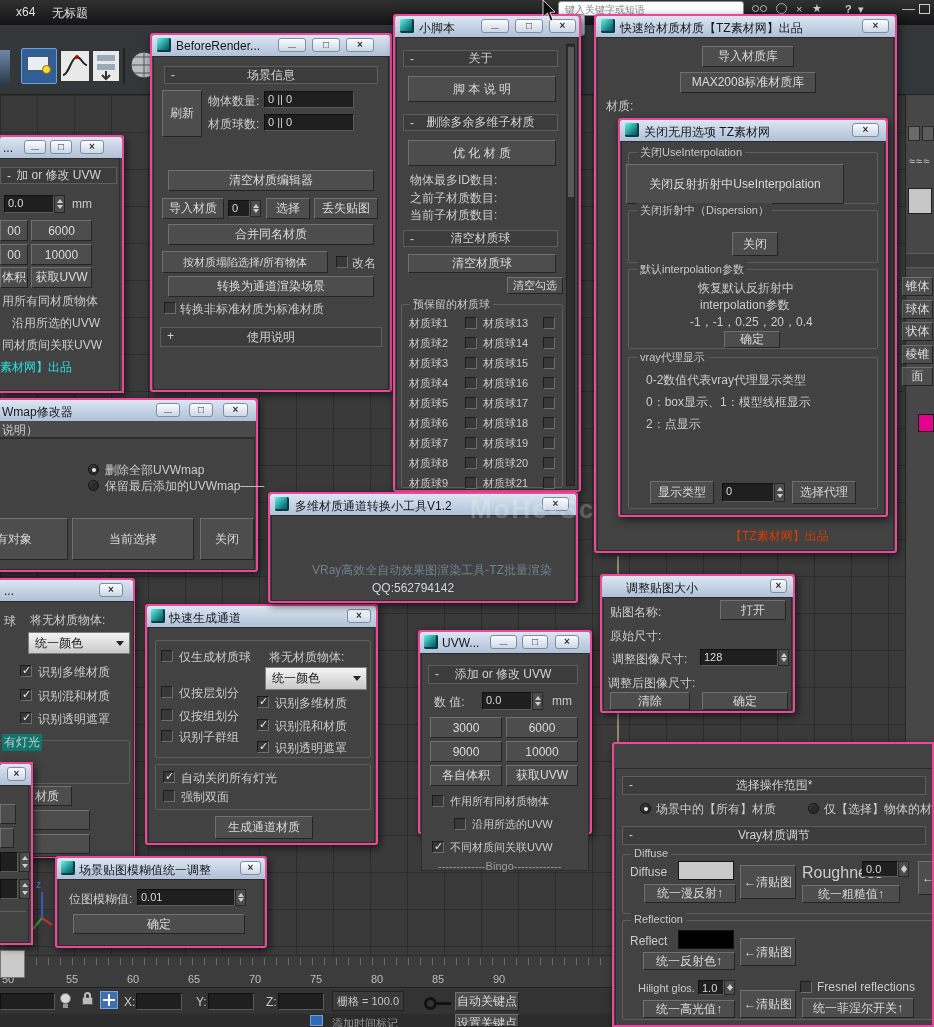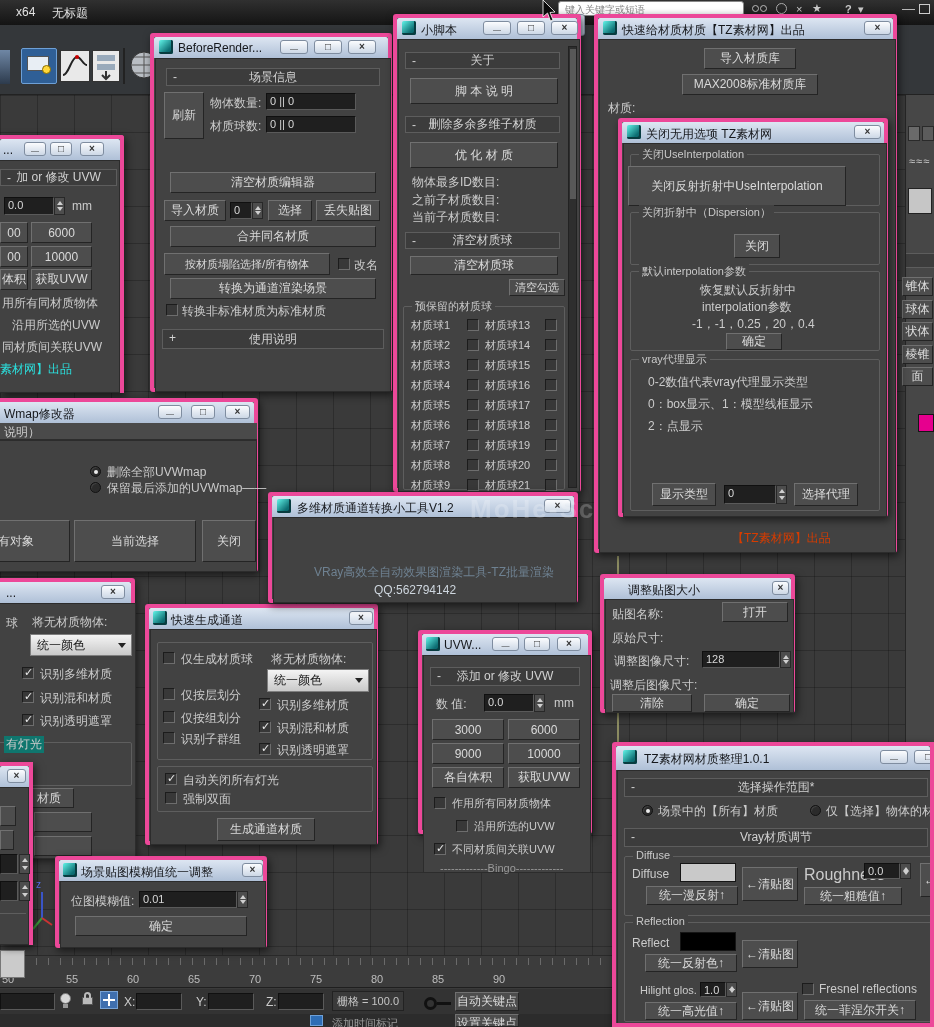--- a/index.html
+++ b/index.html
@@ -6,21 +6,21 @@
 html,body{background:#1a1a1a}
 #screen{position:relative;width:934px;height:1027px;overflow:hidden;background:#3a3a3a;
   font-family:"Liberation Sans","DejaVu Sans",sans-serif;color:#d6d6d6;font-size:12px}
 .abs{position:absolute}
 .appbar{position:absolute;left:0;top:0;width:934px;height:25px;background:linear-gradient(#303030,#141414);color:#ddd}
 .toolstrip{position:absolute;left:0;top:25px;width:934px;height:70px;background:#34373a;border-bottom:1px solid #222}
 .vp{position:absolute;left:0;top:95px;width:905px;height:860px;background:#3a3a3a;
   background-image:linear-gradient(rgba(0,0,0,.22) 1px,transparent 1px),linear-gradient(90deg,rgba(0,0,0,.22) 1px,transparent 1px);
   background-size:37px 37px}
 .panel{position:absolute;left:905px;top:95px;width:29px;height:895px;background:#474747;border-left:1px solid #262626}
-.win{position:absolute;background:#424242;border:4px solid #ec4899;border-radius:3px;box-shadow:2px 3px 8px rgba(0,0,0,.6)}
+.win{position:absolute;background:#424242;border:2px solid #ec4899;border-radius:3px;box-shadow:2px 3px 8px rgba(0,0,0,.6)}
 .tbar{position:absolute;left:0;top:0;right:0;height:21px;background:linear-gradient(#dde6f2,#afc0d7);border-radius:2px 2px 0 0;color:#16181c}
 .ttl{position:absolute;top:4px;font-size:12px;white-space:nowrap;color:#16181c}
 .logo{position:absolute;width:14px;height:14px;border-radius:2px;background:linear-gradient(135deg,#56e2d8 10%,#0d6d72 70%);box-shadow:inset -2px -2px 0 #083c40}
 .wb{position:absolute;height:14px;background:linear-gradient(#fbfcfe,#cdd8e6);border:1px solid #7f8da0;border-radius:3px;color:#333;text-align:center;line-height:11px;font-size:10px;overflow:hidden}
 .wb.mn::after{content:"—";font-size:8px;position:relative;top:1px}
 .wb.mx::after{content:"□";font-size:10px}
 .wb.cl::after{content:"×";font-weight:bold}
 .body{position:absolute;background:#424242;border:1px solid #2c2c2c}
 .btn{position:absolute;background:#4d4d4d;border:1px solid #242424;border-top-color:#707070;border-left-color:#707070;color:#dadada;text-align:center;overflow:hidden;white-space:nowrap;display:flex;align-items:center;justify-content:center;font-size:12px}
 .roll{position:absolute;background:#3c3c3c;border:1px solid #5d5d5d;color:#d2d2d2;text-align:center;overflow:hidden;white-space:nowrap;display:flex;align-items:center;justify-content:center;font-size:12px}
@@ -483,26 +483,20 @@
     <span class="lbl" style="left:8px;top:52px">原始尺寸:</span>
     <span class="lbl" style="left:10px;top:75px">调整图像尺寸:</span>
     <div class="fld" style="left:98px;top:73px;width:78px;height:17px">128</div>
     <div class="sp" style="left:176px;top:73px;height:17px"></div>
     <span class="lbl" style="left:6px;top:99px">调整后图像尺寸:</span>
     <div class="btn" style="left:8px;top:116px;width:80px;height:18px">清除</div>
     <div class="btn" style="left:100px;top:116px;width:86px;height:18px">确定</div>
   </div>
 
   <div class="win" style="left:612px;top:742px;width:322px;height:285px;overflow:hidden;border-radius:3px 0 0 0">
-    <div class="tbar" style="height:24px">
-      <div class="logo" style="left:7px;top:4px"></div>
-      <span class="ttl" style="left:28px;top:5px">TZ素材网材质整理1.0.1</span>
-      <div class="wb mn" style="left:264px;top:4px;width:28px"></div>
-      <div class="wb mx" style="left:298px;top:4px;width:28px"></div>
-    </div>
     <div class="body" style="left:1px;top:24px;width:318px;height:260px"></div>
     <div class="roll" style="left:8px;top:32px;width:304px;height:19px">选择操作范围*</div>
     <div class="rad on" style="left:26px;top:59px"></div>
     <span class="lbl" style="left:42px;top:57px">场景中的【所有】材质</span>
     <div class="rad" style="left:194px;top:59px"></div>
     <span class="lbl" style="left:210px;top:57px">仅【选择】物体的材质</span>
     <div class="roll" style="left:8px;top:82px;width:304px;height:19px">Vray材质调节</div>
     <div class="grp" style="left:8px;top:110px;width:352px;height:60px">
       <span class="glbl">Diffuse</span>
     </div>

